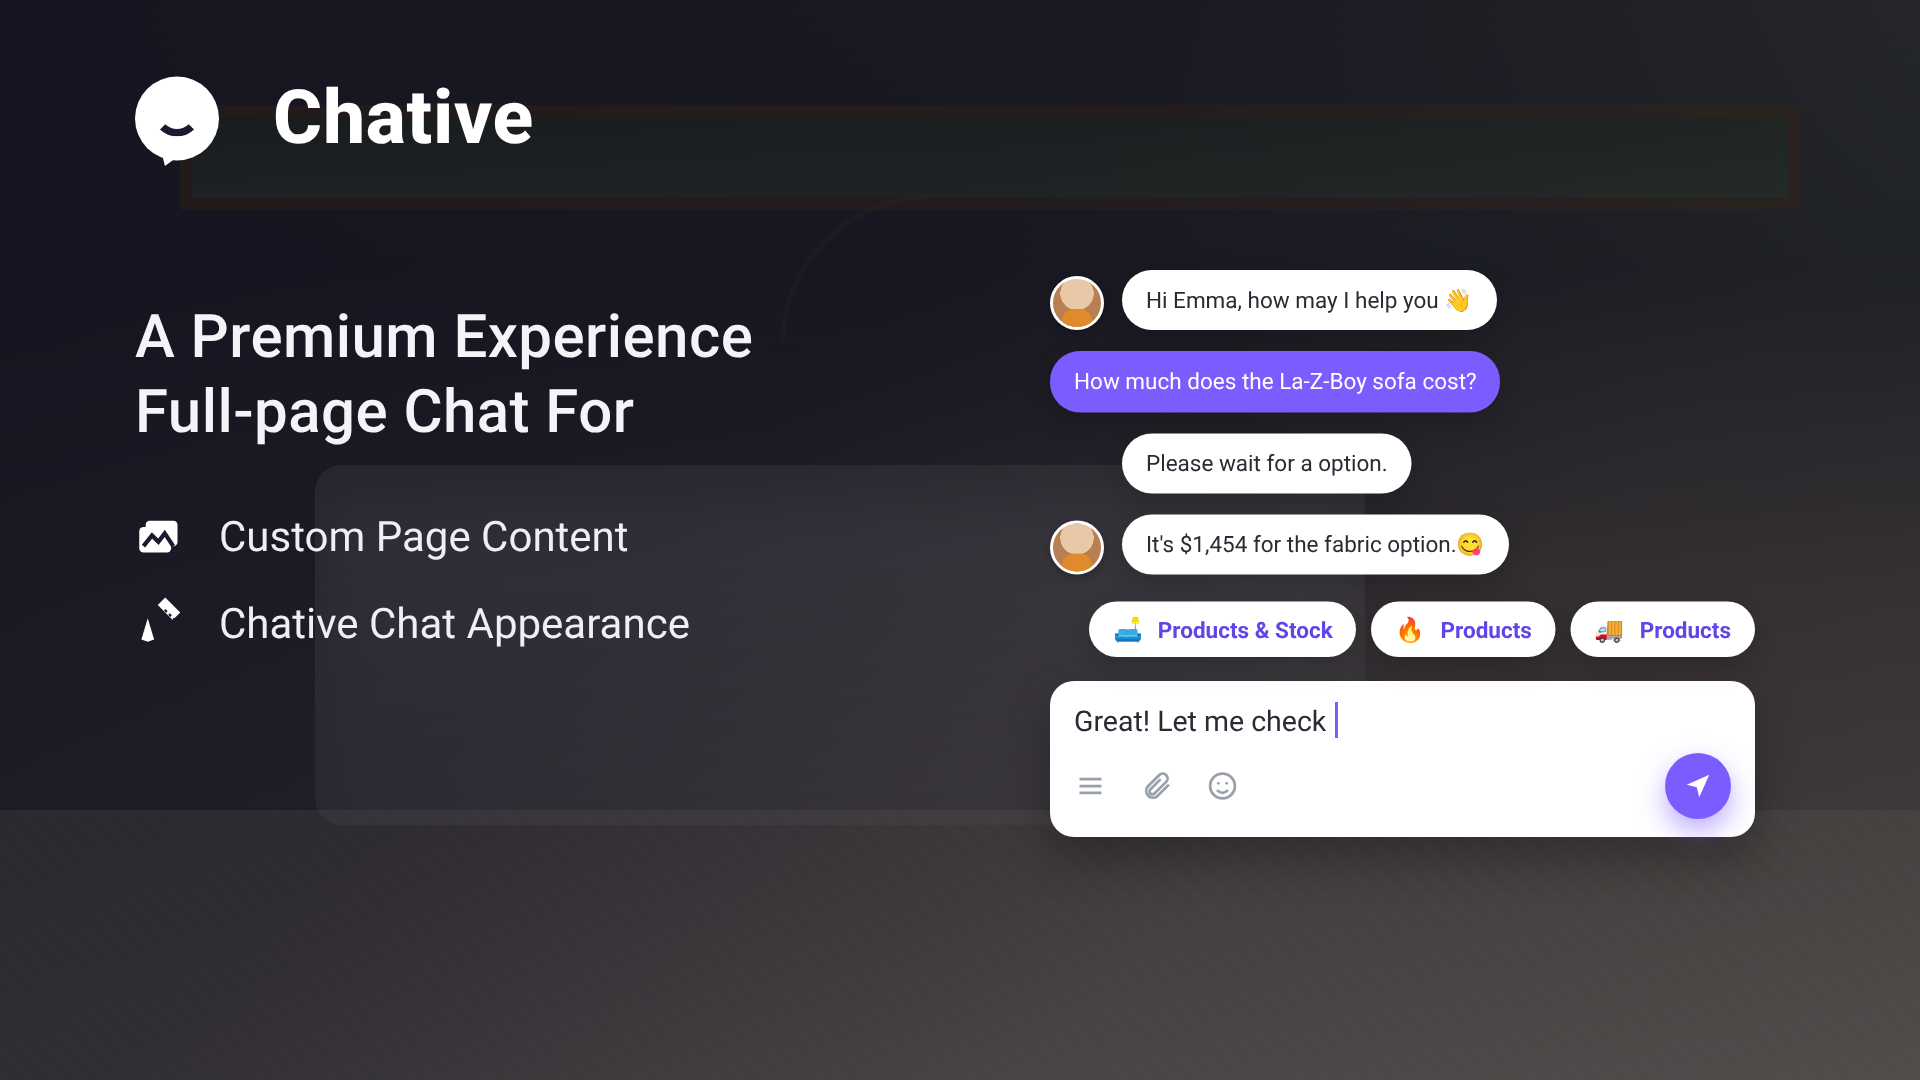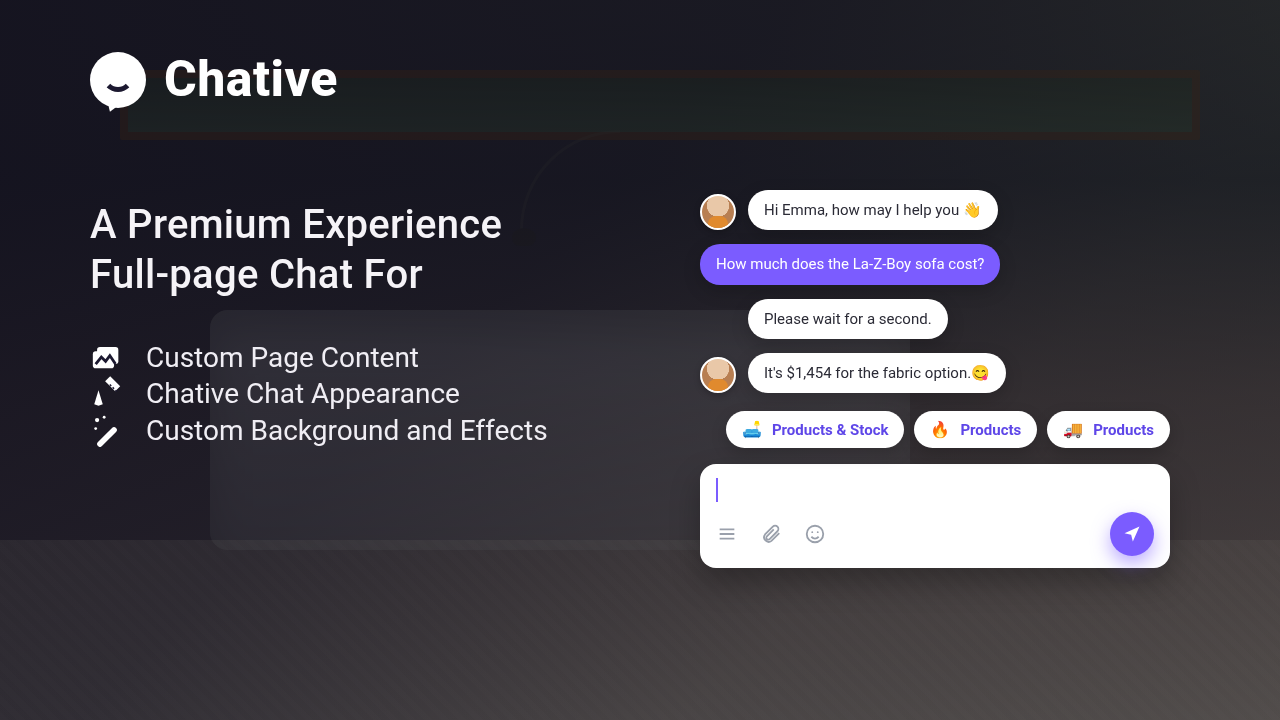--- a/index.html
+++ b/index.html
@@ -32,21 +32,21 @@
     position:absolute; left:520px; top:130px; width:120px; height:200px; opacity:.25;
   }
   .lamp .arc{
     position:absolute; left:0; top:0; width:200px; height:200px;
     border:3px solid #2a2a2a; border-radius:50%;
     clip-path: inset(0 50% 50% 0);
   }
   .lamp .shade{position:absolute;left:-8px;top:98px;width:24px;height:18px;border-radius:50% 50% 8px 8px;background:#1a1a1a;}
 
   
-  .brand { position:absolute; left:90px; top:50px; display:flex; align-items:flex-end; gap:18px; }
+  .brand { position:absolute; left:90px; top:50px; display:flex; align-items:center; gap:36px; }
   .brand-mark {
     width:56px; height:56px; border-radius:50%; background:#fff; position:relative;
   }
   .brand-mark::after{
     content:""; position:absolute; left:14px; bottom:-4px;
     width:0;height:0;border-left:8px solid transparent;border-right:8px solid transparent;border-top:12px solid #fff;
     transform:rotate(20deg);
   }
   .brand-mark .smile{
     position:absolute; left:12px; top:8px; width:32px; height:32px;
@@ -56,27 +56,27 @@
   .brand-name { color:#fff; font-weight:800; font-size:50px; letter-spacing:.5px; }
 
   
   .headline {
     position:absolute; left:90px; top:200px; color:#f5f3f7;
     font-size:40px; line-height:1.25; font-weight:500; letter-spacing:.3px;
     max-width:560px;
   }
 
   
-  .features { position:absolute; left:90px; top:340px; display:flex; flex-direction:column; }
+  .features { position:absolute; left:90px; top:340px; display:flex; flex-direction:column; gap:22px; }
   .feature { display:flex; align-items:flex-start; gap:22px; color:#f0eef4; }
   .feature .icon { width:34px; height:34px; color:#fff; flex:0 0 34px; }
   .feature .label { font-size:28px; line-height:1.3; max-width:420px; }
 
   
-  .chat { position:absolute; right:110px; top:190px; width:470px; }
+  .chat { position:absolute; right:110px; top:180px; width:470px; }
   .row { display:flex; align-items:flex-end; gap:12px; margin-bottom:14px; }
   .row.right { justify-content:flex-start; }
   .avatar {
     width:36px; height:36px; border-radius:50%; flex:0 0 36px;
     background: radial-gradient(circle at 50% 30%, #e9c8a8 0 40%, #b87f52 41% 100%);
     border:2px solid #fff; box-shadow:0 2px 6px rgba(0,0,0,.25);
     position:relative; overflow:hidden;
   }
   .avatar::after{content:"";position:absolute;left:6px;right:6px;bottom:-2px;height:14px;background:#e08a2e;border-radius:8px 8px 0 0;}
   .bubble {
@@ -156,47 +156,36 @@
     <div class="feature">
       <span class="icon">
         <svg viewBox="0 0 24 24" fill="#fff">
           <path d="M3 20l3-10 3 10-3 1z"></path>
           <rect x="11" y="3" width="10" height="5" transform="rotate(45 16 5.5)"></rect>
           <path d="M14 6l1 1M16 8l1 1M18 10l1 1" stroke="#1c1930" stroke-width="1"></path>
         </svg>
       </span>
       <span class="label">Chative Chat Appearance</span>
     </div>
-    <div class="feature">
-      <span class="icon">
-        <svg viewBox="0 0 24 24" fill="#fff">
-          <rect x="3" y="15" width="18" height="4" rx="2" transform="rotate(-45 12 17)"></rect>
-          <circle cx="5" cy="5" r="1.5"></circle>
-            <circle cx="10" cy="3" r="1"></circle>
-            <circle cx="4" cy="11" r="1"></circle>
-        </svg>
-      </span>
-      <span class="label">Custom Background and Effects</span>
-    </div>
   </div>
 
   <div class="chat">
 
     <div class="row">
       <div class="avatar"></div>
       <div class="bubble">Hi Emma, how may I help you 👋</div>
     </div>
 
     <div class="row right">
       <div class="bubble me">How much does the La-Z-Boy sofa cost?</div>
     </div>
 
     <div class="row">
       <div class="avatar" style="visibility:hidden"></div>
-      <div class="bubble">Please wait for a second.</div>
+      <div class="bubble">Please wait for a option.</div>
     </div>
 
     <div class="row">
       <div class="avatar"></div>
       <div class="bubble">It's $1,454 for the fabric option.😋</div>
     </div>
 
     <div class="chips">
       <div class="chip">
         <span class="ci">🛋️</span>
@@ -207,20 +196,21 @@
         <span>Products</span>
       </div>
       <div class="chip">
         <span class="ci">🚚</span>
         <span>Products</span>
       </div>
     </div>
 
     <div class="composer">
       <div class="typed">
+        <span>Great! Let me check</span>
         <span class="caret"></span>
       </div>
       <div class="composer-row">
         <div class="tools">
           <span class="tool">
             <svg viewBox="0 0 24 24" stroke="currentColor" stroke-width="2" fill="none">
                 <path d="M4 7h16M4 12h16M4 17h16"></path>
               </svg>
           </span>
           <span class="tool">

